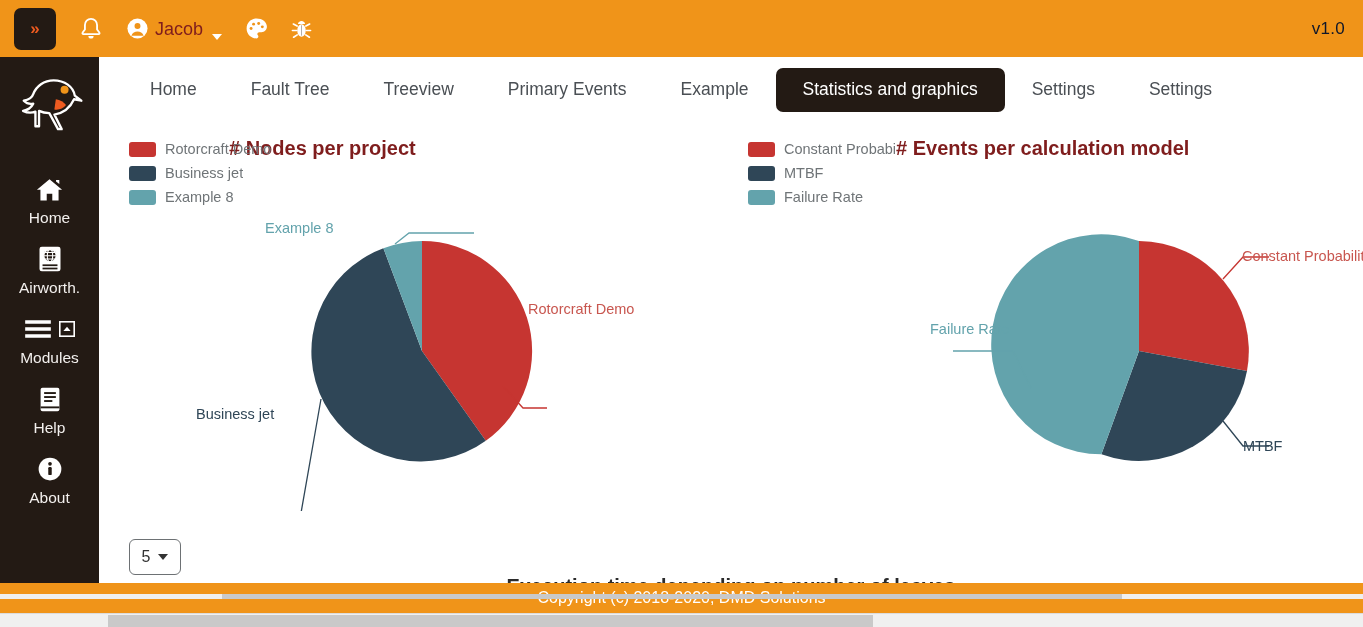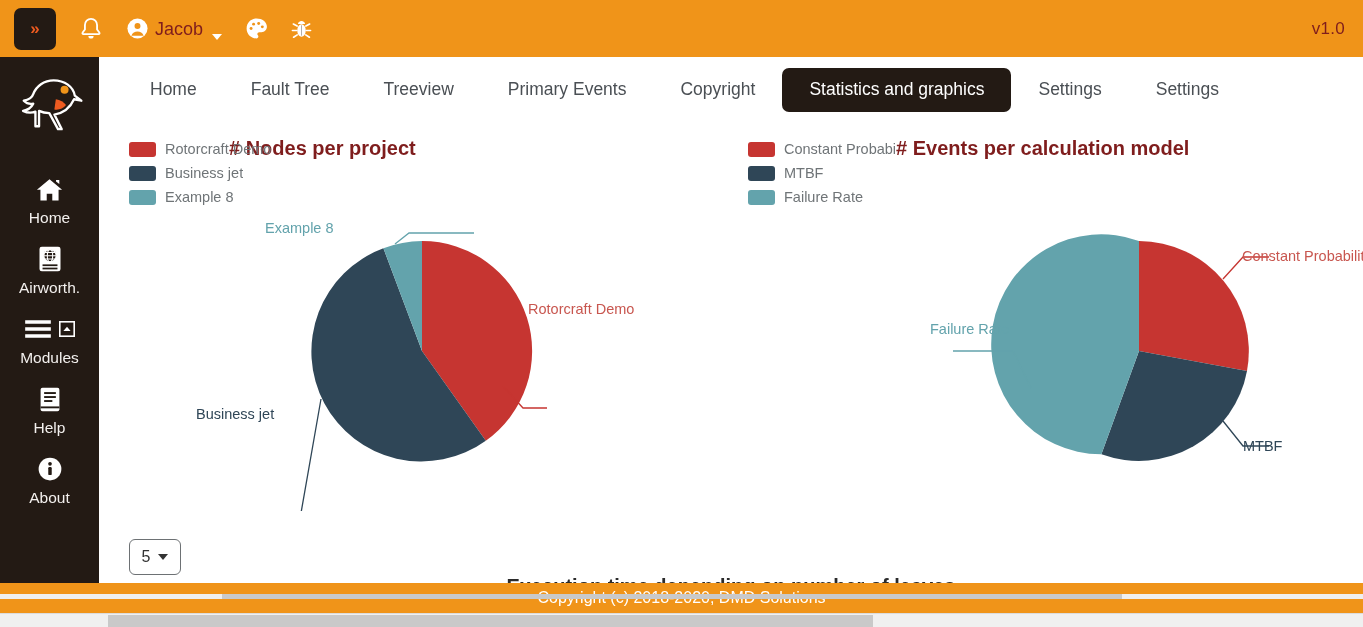--- a/index.html
+++ b/index.html
@@ -31,21 +31,21 @@
     color: #7f1d1d; font-size: 18px; cursor: pointer;
   }
   .caret-down {
     width: 0; height: 0; border-left: 5px solid transparent;
     border-right: 5px solid transparent; border-top: 6px solid #ffffff;
     margin-left: 3px;
   }
   .palette-wrap { margin-left: 22px; display: flex; align-items: center; cursor: pointer; }
   .bug-wrap { margin-left: 20px; display: flex; align-items: center; cursor: pointer; }
   .version {
-    margin-left: auto; color: #7f1d1d; font-size: 17px; letter-spacing: .3px;
+    margin-left: auto; color: #0f172a; font-size: 17px; letter-spacing: .3px;
   }
 
   
   .sidebar {
     position: absolute; top: 57px; left: 0; width: 99px; height: 570px;
     background: #231a14; z-index: 25;
     display: flex; flex-direction: column; align-items: center;
     padding-top: 16px;
   }
   .logo { width: 74px; height: 70px; margin-bottom: 22px; }
@@ -259,21 +259,21 @@
     </div>
   </div>
 
   <div class="content">
 
     <div class="tabs">
       <div class="tab">Home</div>
       <div class="tab">Fault Tree</div>
       <div class="tab">Treeview</div>
       <div class="tab">Primary Events</div>
-      <div class="tab">Copyright</div>
+      <div class="tab">Example</div>
       <div class="tab active">Statistics and graphics</div>
       <div class="tab">Settings</div>
       <div class="tab">Settings</div>
     </div>
 
     <div class="charts-row">
 
       <div class="chart-block" style="left:0; top:0; width:632px; height:400px;">
         <div class="chart-title" style="left:130px; top:24px;"># Nodes per project</div>
 

